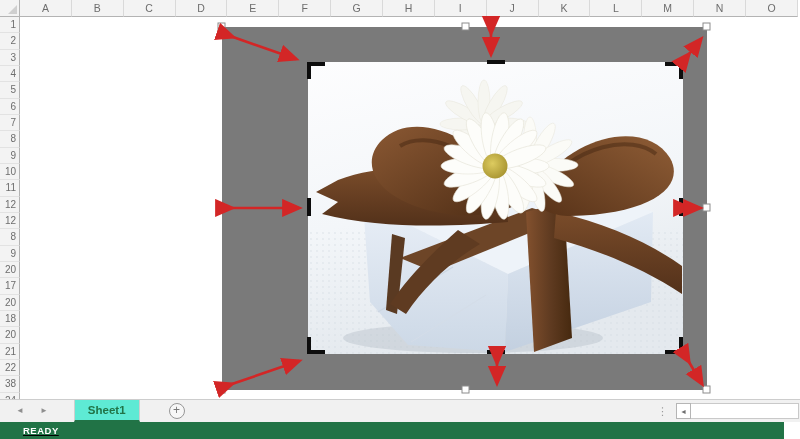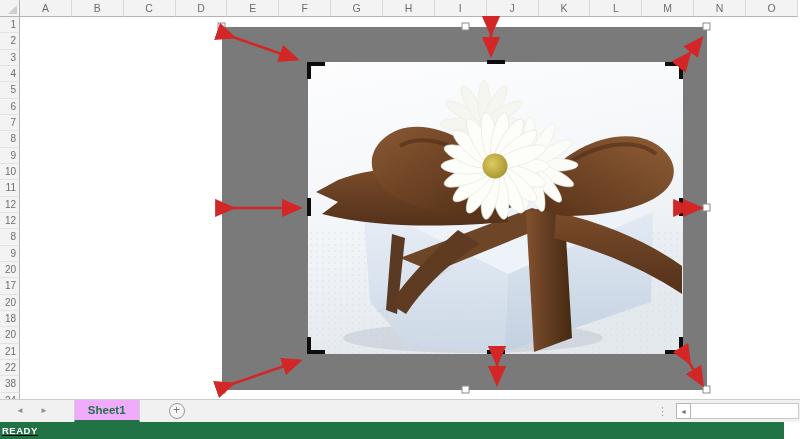--- a/index.html
+++ b/index.html
@@ -38,35 +38,35 @@
   .annotations{position:absolute;left:0;top:0;width:800px;height:399px;pointer-events:none;}
   .arrow-line{stroke:var(--arrow-red);stroke-width:2.6;}
   .crop-mark{stroke:var(--mark-black);stroke-width:4;fill:none;}
   .sel-handle{fill:#ffffff;stroke:#8c8c8c;stroke-width:1;}
 
   
   .tabbar{position:absolute;left:0;bottom:17px;right:0;height:23px;background:#f1f1f1;
     border-top:1px solid #cdcdcd;display:flex;align-items:center;}
   .nav-arrow{color:#8f8f8f;font-size:8px;padding:0 8px;line-height:22px;}
   .nav-arrow:first-child{margin-left:8px;}
-  .tab-active{height:22px;background:#f0abfc;border-left:1px solid #cfcfcf;border-right:1px solid #cfcfcf;
+  .tab-active{height:22px;background:#5eead4;border-left:1px solid #cfcfcf;border-right:1px solid #cfcfcf;
     border-bottom:2px solid var(--green);color:var(--green);font-weight:bold;font-size:11.5px;
     display:flex;align-items:center;padding:0 13px;margin-left:18px;}
   .add-btn{margin-left:29px;width:16px;height:16px;border:1px solid #979797;border-radius:50%;
     color:#777;font-size:12px;line-height:13px;text-align:center;background:#f7f7f7;}
   .tab-spacer{flex:1;}
   .dots-grip{color:#9b9b9b;font-size:11px;margin-right:8px;line-height:20px;}
   .hscroll{display:flex;align-items:center;height:16px;margin-right:1px;}
   .scroll-btn{width:15px;height:16px;border:1px solid #b5b5b5;background:#fff;
     display:flex;align-items:center;justify-content:center;font-size:7px;color:#6e6e6e;}
   .scroll-track{width:108px;height:16px;border:1px solid #c9c9c9;border-left:none;background:#fff;}
 
   
   .statusbar{position:absolute;left:0;bottom:0;right:16px;height:17px;background:var(--green);
-    display:flex;align-items:center;padding-left:2px;text-decoration:underline;}
+    display:flex;align-items:center;padding-left:23px;text-decoration:underline;}
   .status-text{color:#fff;font-size:9.5px;font-weight:600;letter-spacing:.5px;}
 </style>
 </head>
 <body>
 
 <div class="screen">
 
   <div class="sheet">
     <div class="corner-box"></div>
     <div class="col-headers">

